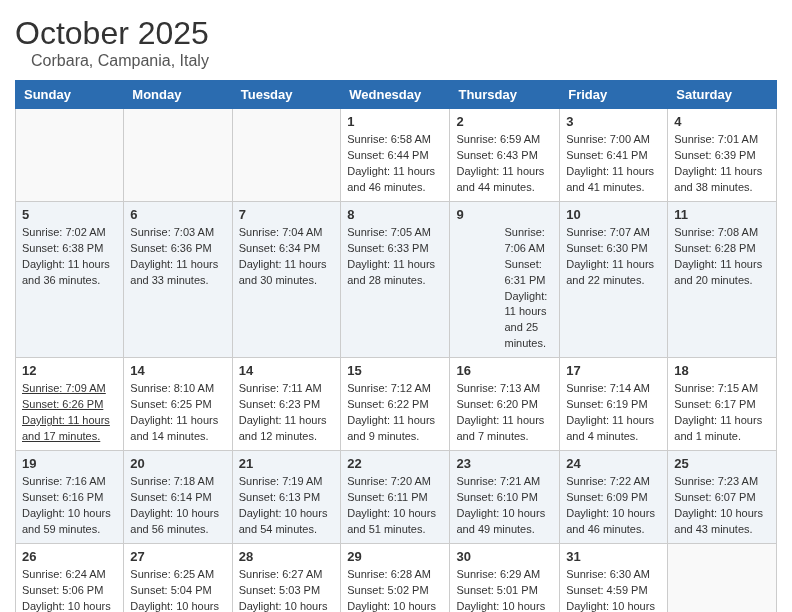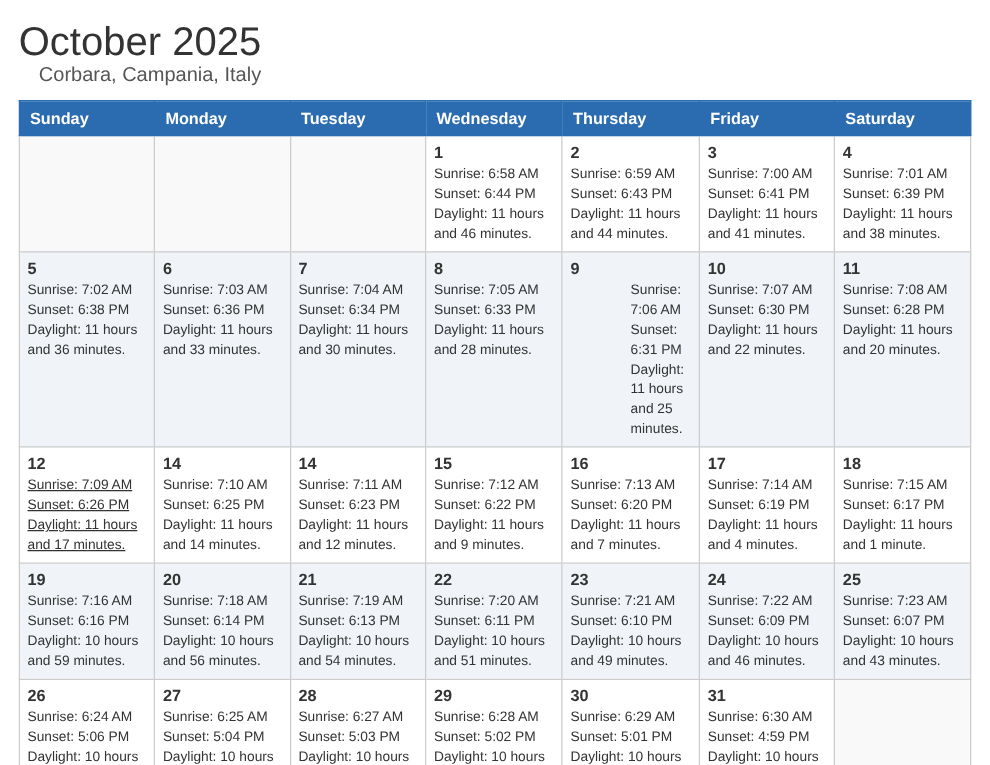--- a/index.html
+++ b/index.html
@@ -196,21 +196,21 @@
       <tr>
         <td>
           <span class="day-num">12</span>
           <div class="day-info" style="white-space: pre-line; text-decoration: underline;">Sunrise: 7:09 AM
 Sunset: 6:26 PM
 Daylight: 11 hours
 and 17 minutes.</div>
         </td>
         <td>
           <span class="day-num">14</span>
-          <div class="day-info" style="white-space: pre-line;">Sunrise: 7:10 AM
+          <div class="day-info" style="white-space: pre-line;">Sunrise: 8:10 AM
 Sunset: 6:25 PM
 Daylight: 11 hours
 and 14 minutes.</div>
         </td>
         <td>
           <span class="day-num">14</span>
           <div class="day-info" style="white-space: pre-line;">Sunrise: 7:11 AM
 Sunset: 6:23 PM
 Daylight: 11 hours
 and 12 minutes.</div>

